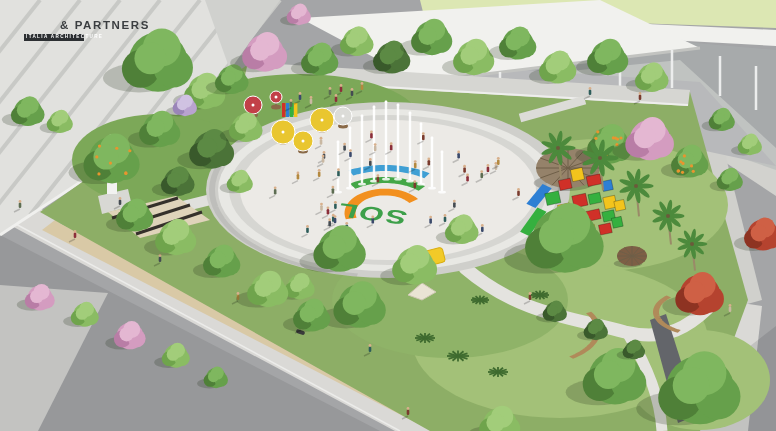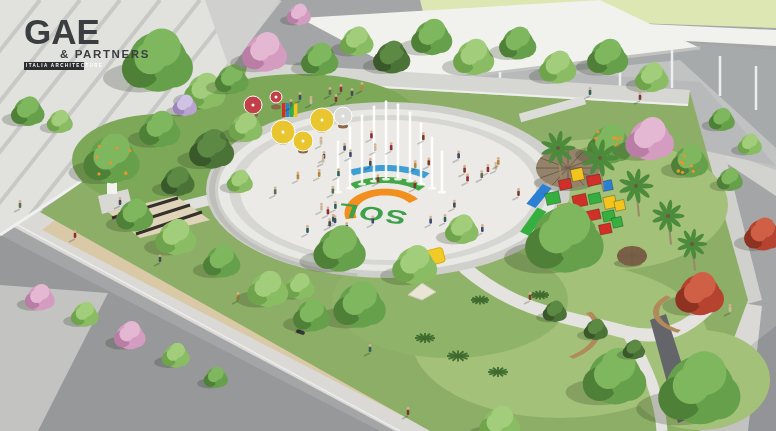--- a/index.html
+++ b/index.html
@@ -861,17 +861,16 @@
         <path d="M540,295 L531.0,295.0" stroke="#3f6b2f" stroke-width="1.8" fill="none"></path>
         <path d="M540,295 L532.2,292.8" stroke="#3f6b2f" stroke-width="1.8" fill="none"></path>
         <path d="M540,295 L535.5,291.1" stroke="#3f6b2f" stroke-width="1.8" fill="none"></path>
         <path d="M540,295 L540.0,290.5" stroke="#3f6b2f" stroke-width="1.8" fill="none"></path>
         <path d="M540,295 L544.5,291.1" stroke="#3f6b2f" stroke-width="1.8" fill="none"></path>
         <path d="M540,295 L547.8,292.8" stroke="#3f6b2f" stroke-width="1.8" fill="none"></path>
       </g>
   </svg>
 
   <div class="gae">
-    <div class="gae-main">GAE</div>
     <div class="gae-sub">&amp; PARTNERS</div>
     <div class="gae-bar">ITALIA ARCHITECTURE</div>
   </div>
 </div>
 
 </body></html>

